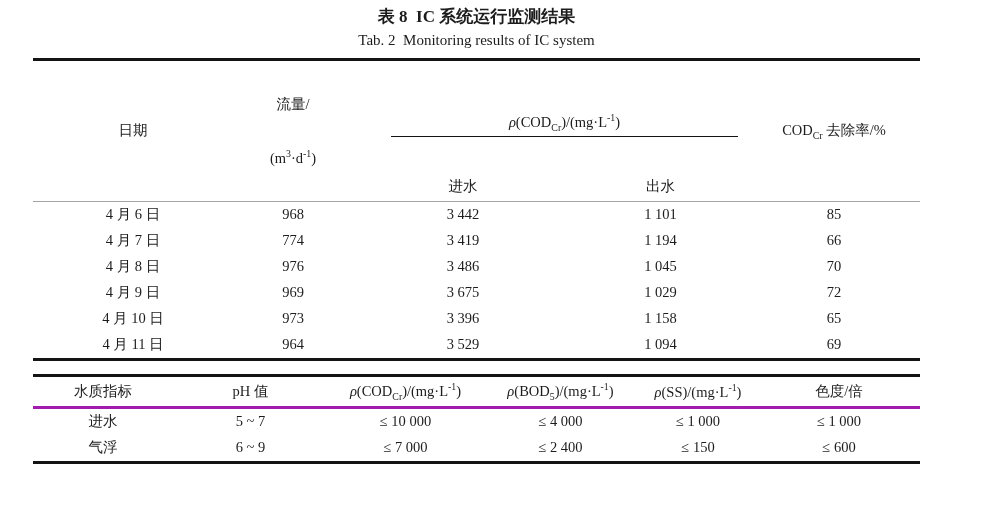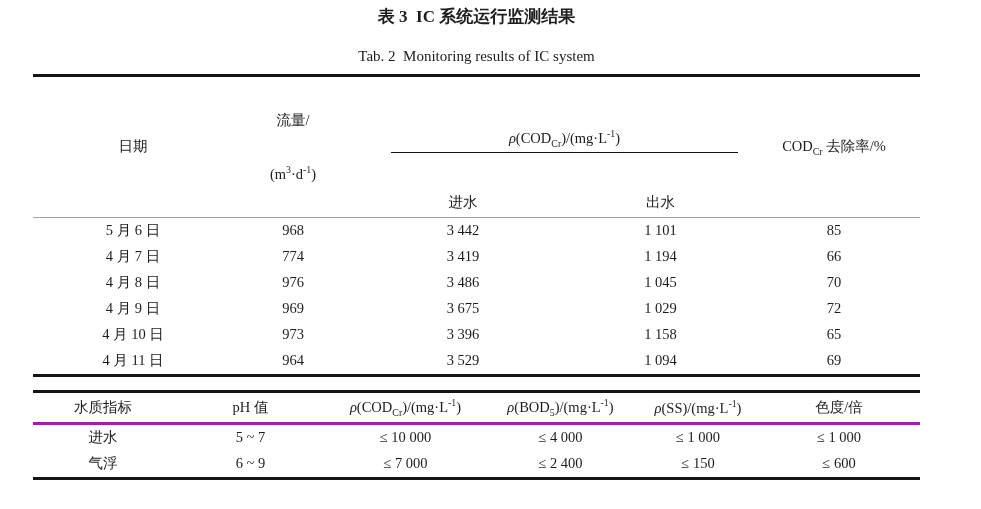--- a/index.html
+++ b/index.html
@@ -27,21 +27,21 @@
     text-align: center;
     font-size: 17px;
     font-weight: 700;
     line-height: 22px;
     white-space: pre;
   }
   .title-en {
     text-align: center;
     font-size: 15px;
     line-height: 20px;
-    margin-top: 18px;
+    margin-top: 2px;
     white-space: pre;
   }
 
   table {
     width: 887px;
     table-layout: fixed;
     border-collapse: collapse;
     margin-top: 8px;
     border-top: 3px solid #141414;
     border-bottom: 3px solid #141414;
@@ -74,21 +74,21 @@
   
   .t3 thead th { height: 29px; border-bottom: 3px solid #a21caf; }
   .t3 tbody td { height: 26px; }
 </style>
 </head>
 <body>
 
 <div class="page">
 
   <section class="table-block">
-    <div class="title-zh">表 3  IC 系统运行监测结果</div>
+    <div class="title-zh">表 8  IC 系统运行监测结果</div>
     <div class="title-en">Tab. 2  Monitoring results of IC system</div>
 
     <table class="t2">
       <colgroup>
         <col style="width:200px">
           <col style="width:120px">
           <col style="width:220px">
           <col style="width:175px">
           <col style="width:172px">
       </colgroup>
@@ -104,21 +104,21 @@
           </th>
           <th rowspan="2">COD<sub>Cr</sub> 去除率/%</th>
         </tr>
         <tr class="row-b">
           <th>进水</th>
           <th>出水</th>
         </tr>
       </thead>
       <tbody>
         <tr>
-          <td>5 月 6 日</td>
+          <td>4 月 6 日</td>
           <td>968</td>
           <td>3 442</td>
           <td>1 101</td>
           <td>85</td>
         </tr>
         <tr>
           <td>4 月 7 日</td>
           <td>774</td>
           <td>3 419</td>
           <td>1 194</td>

